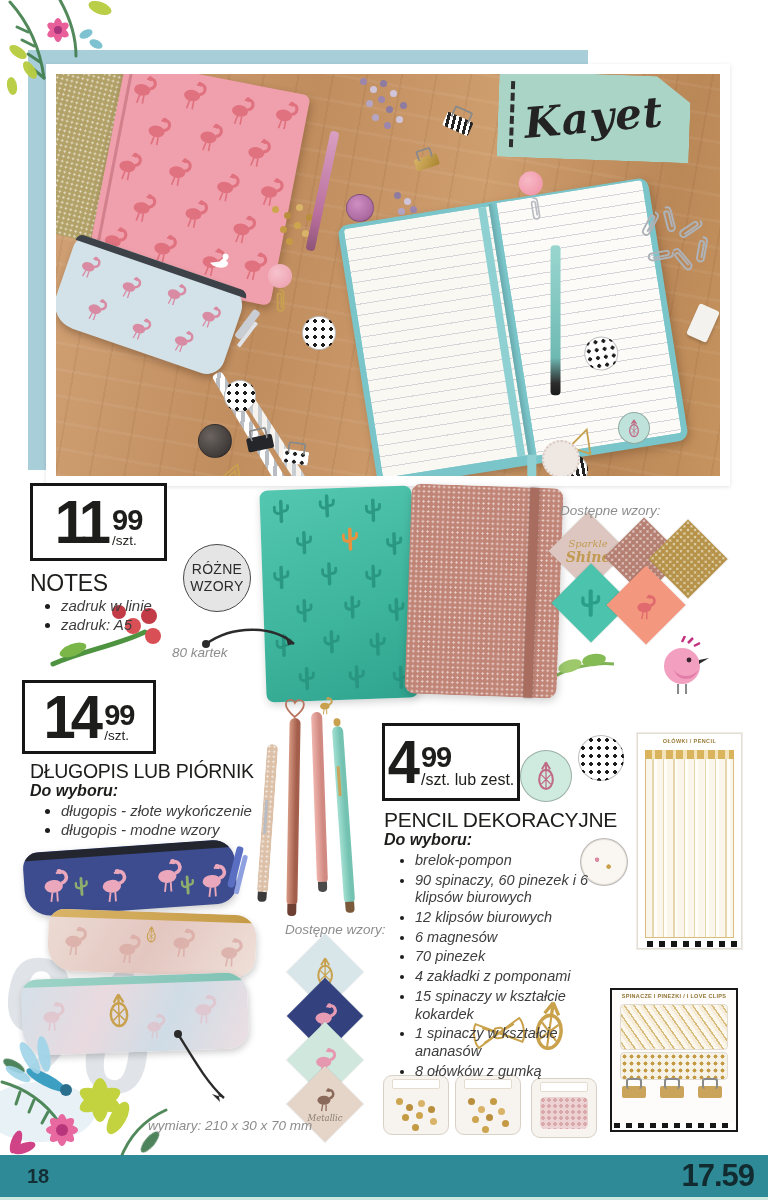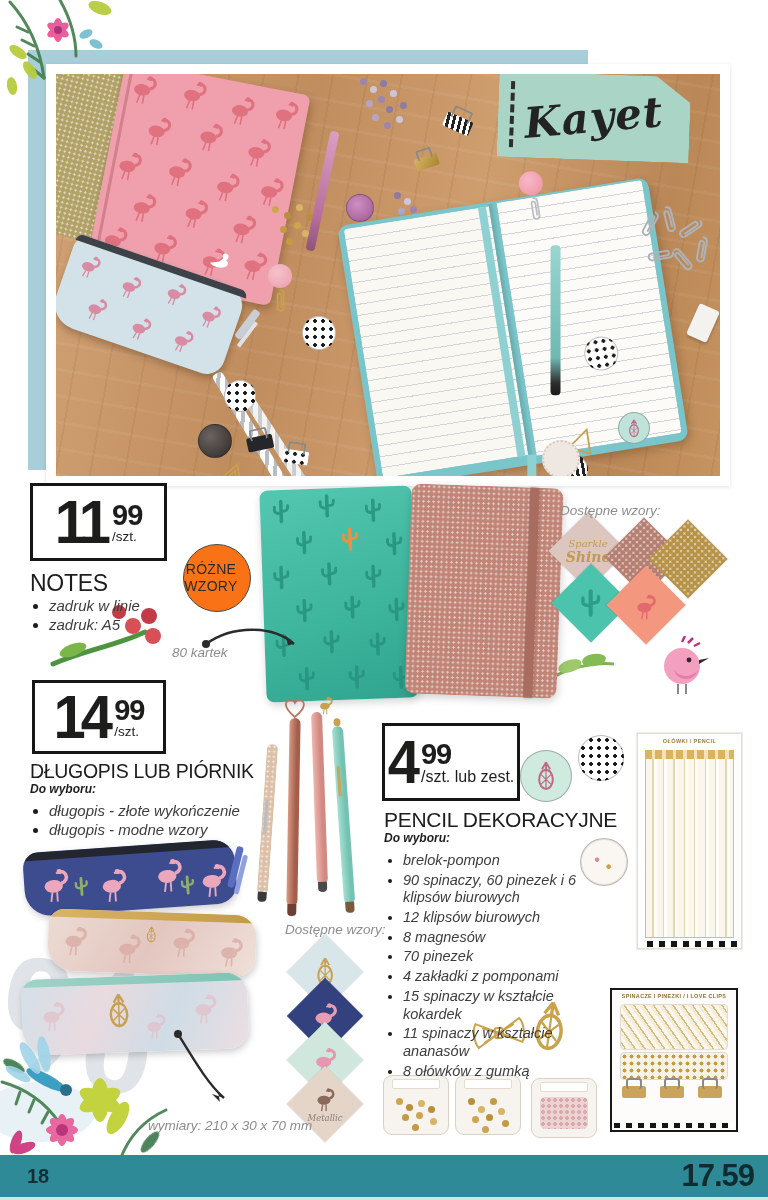--- a/index.html
+++ b/index.html
@@ -2,34 +2,34 @@
 <html><head>
 <meta charset="utf-8">
 <style>
   html,body{margin:0;padding:0}
   body{width:768px;height:1200px;position:relative;background:#fff;
        font-family:"Liberation Sans",sans-serif;color:#1d1d1b;overflow:hidden}
   .abs{position:absolute}
   
   .pricebox{position:absolute;background:#fff;border:3px solid #161616;
             display:flex;align-items:center;justify-content:center;z-index:6}
-  .price{display:flex;align-items:center;line-height:.85}
+  .price{display:flex;align-items:flex-end;line-height:.85}
   .p-int{font-size:58px;font-weight:700;letter-spacing:-5px;transform:scaleY(1.04)}
   .p-side{display:flex;flex-direction:column;align-items:flex-start;margin-left:6px;margin-top:2px}
   .p-dec{font-size:29px;font-weight:700;letter-spacing:-1px}
   .p-unit{font-size:13.5px;font-weight:400;margin-top:3px;letter-spacing:0}
   
   .prod-name{position:absolute;font-weight:400;letter-spacing:-.3px;z-index:6}
-  .choice{position:absolute;font-style:italic;font-weight:700;font-size:12px;z-index:6}
+  .choice{position:absolute;font-style:italic;font-weight:700;font-size:16px;z-index:6}
   .feat{position:absolute;margin:0;padding-left:15px;font-style:italic;color:#3d3d3d;z-index:6}
-  .feat li{margin:2px 4px}
+  .feat li{margin:2px 16px}
   .feat li::marker{color:#1d1d1b}
   .annot{position:absolute;font-style:italic;color:#8d8d8d;font-size:13.5px;z-index:6}
   .circle-badge{position:absolute;width:66px;height:66px;border:1.5px solid #4a4a4a;border-radius:50%;
-    background:#f97316;display:flex;align-items:center;justify-content:flex-start;text-align:center;
+    background:#e5e5e5;display:flex;align-items:center;justify-content:center;text-align:center;
     font-size:14px;color:#2b2b2b;line-height:1.2;z-index:6;letter-spacing:.3px}
   .circle-badge span{width:54px}
   
   .blue-frame{position:absolute;left:28px;top:50px;width:560px;height:420px;background:#a8ceda;z-index:1}
   .polaroid{position:absolute;left:46px;top:64px;width:684px;height:422px;background:#fff;
             box-shadow:0 1px 4px rgba(0,0,0,.12);z-index:2}
   .photo{position:absolute;left:10px;top:10px;width:664px;height:402px;overflow:hidden;
      background:linear-gradient(103deg,#d2a377 0%,#c08d5e 35%,#cf9e6e 60%,#ba8757 85%,#c6945f 100%)}
   .photo .grain{position:absolute;inset:0;
      background:repeating-linear-gradient(100deg,rgba(90,50,20,.07) 0 2px,rgba(255,255,255,0) 2px 34px),
@@ -379,21 +379,21 @@
 </svg>
 <svg class="abs" width="60" height="62" viewBox="0 0 60 62" style="left:652px;top:636px">
   <path d="M30 6l3-6M36 7l5-5M42 10l6-3" stroke="#c2317e" stroke-width="2.5" fill="none"></path>
   <circle cx="30" cy="30" r="18" fill="#f29fc0"></circle>
   <path d="M22 34c6 8 18 8 24 0-4 12-20 12-24 0z" fill="#e27da8"></path>
   <circle cx="37" cy="24" r="2.4" fill="#3a2430"></circle>
   <path d="M47 24l10-2-10 6z" fill="#2b2b2b"></path>
   <path d="M26 48v10M34 48v10" stroke="#8a8a8a" stroke-width="2"></path>
 </svg>
 
-<div class="pricebox" style="left:32px;top:680px;width:128px;height:68px">
+<div class="pricebox" style="left:22px;top:680px;width:128px;height:68px">
   <div class="price">
     <span class="p-int">14</span>
     <span class="p-side">
       <span class="p-dec">99</span>
       <span class="p-unit">/szt.</span>
     </span>
   </div>
 </div>
 <div class="prod-name" style="left:30px;top:760px;font-size:19.5px">DŁUGOPIS LUB PIÓRNIK</div>
 <div class="choice" style="left:30px;top:782px">Do wyboru:</div>
@@ -432,25 +432,25 @@
       <span class="p-unit" style="font-size:16px">/szt. lub zest.</span>
     </span>
   </div>
 </div>
 <div class="prod-name" style="left:384px;top:808px;font-size:21px">PENCIL DEKORACYJNE</div>
 <div class="choice" style="left:384px;top:831px">Do wyboru:</div>
 <ul class="feat" style="left:384px;top:850px;font-size:14.5px;width:215px;line-height:1.22">
   <li>brelok-pompon</li>
   <li>90 spinaczy, 60 pinezek i 6 klipsów biurowych</li>
   <li>12 klipsów biurowych</li>
-  <li>8 magnesów</li>
+  <li>6 magnesów</li>
   <li>70 pinezek</li>
   <li>4 zakładki z pomponami</li>
   <li>15 spinaczy w kształcie kokardek</li>
-  <li>11 spinaczy w kształcie ananasów</li>
+  <li>1 spinaczy w kształcie ananasów</li>
   <li>8 ołówków z gumką</li>
 </ul>
 
 <div class="badge dots-bw abs" style="left:578px;top:735px;width:44px;height:44px;z-index:5"></div>
 <div class="badge abs" style="left:520px;top:750px;width:50px;height:50px;background:#cfeade;display:flex;align-items:center;justify-content:center;z-index:5">
   <svg width="22" height="30" viewBox="0 0 16 22" style="color:#c06a86">
       <use href="#pine"></use>
     </svg>
 </div>
 <div class="badge abs" style="left:580px;top:838px;width:46px;height:46px;background:#faf7f3;box-shadow:inset 0 0 0 1px #e8e2da;z-index:5;

